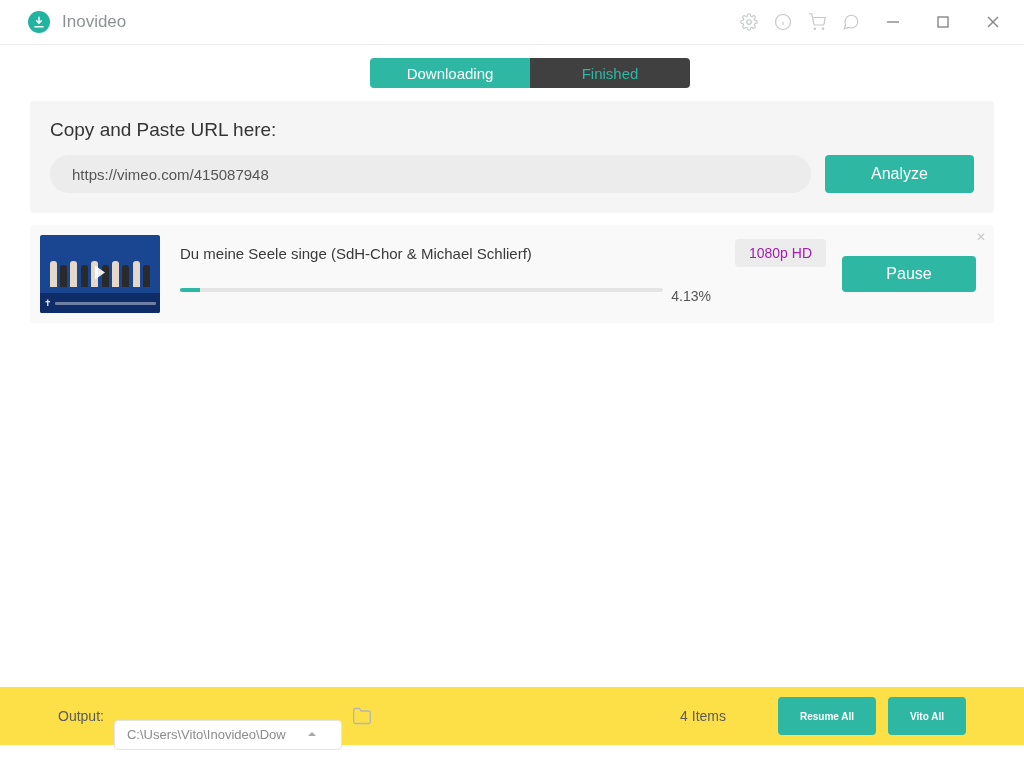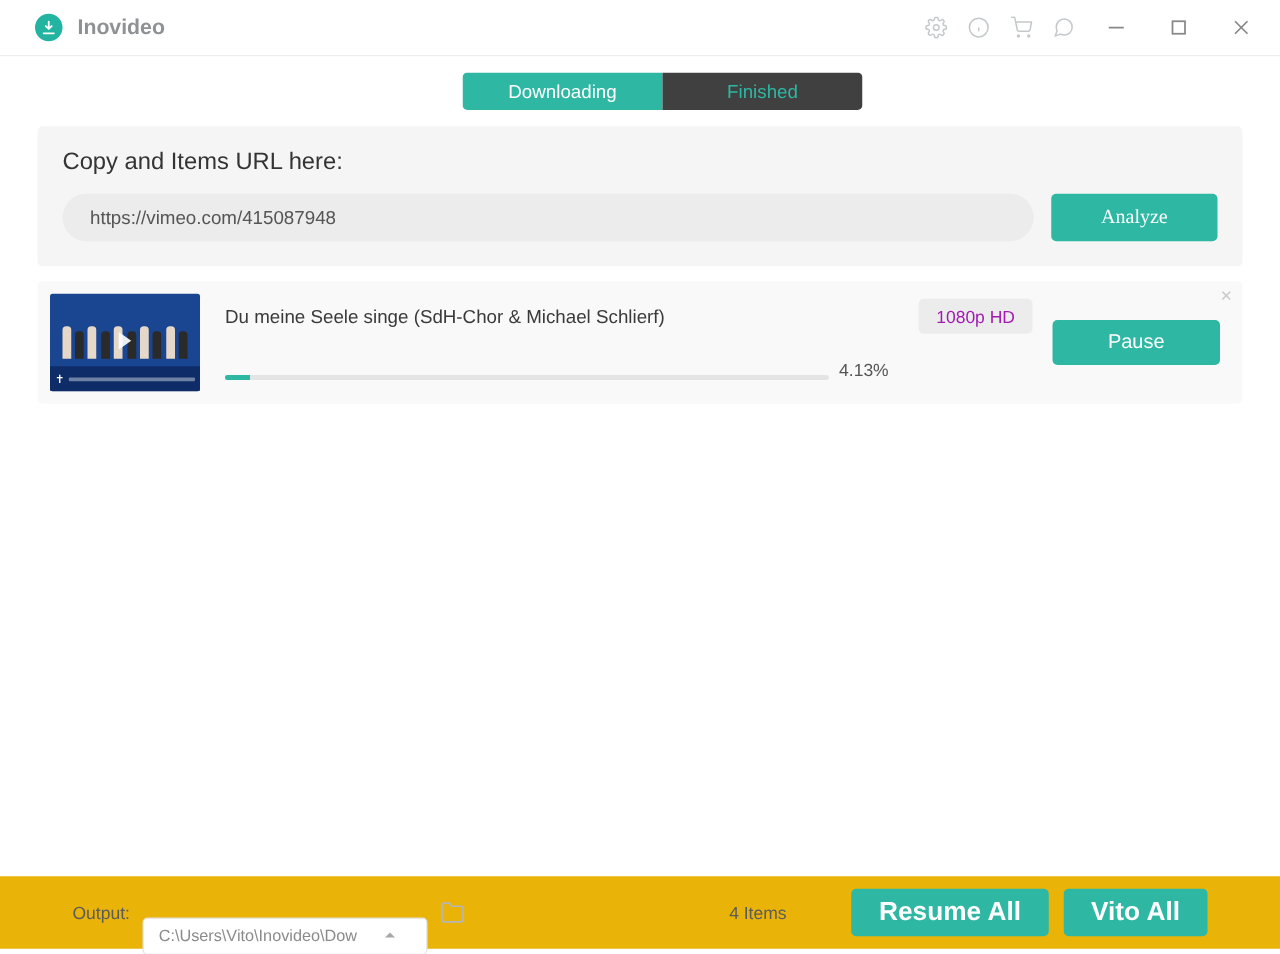--- a/index.html
+++ b/index.html
@@ -1,64 +1,64 @@
 <!DOCTYPE html>
 <html><head>
 <meta charset="utf-8">
 <style>
   * { box-sizing: border-box; margin: 0; padding: 0; }
   html, body { width: 1024px; height: 763px; font-family: "Segoe UI", Arial, sans-serif; background: #ffffff; color: #333; overflow: hidden; }
   .titlebar { height: 45px; display: flex; align-items: center; padding: 0 14px 0 28px; border-bottom: 1px solid #ededed; }
   .logo { width: 22px; height: 22px; border-radius: 50%; background: #22b3a1; position: relative; margin-right: 12px; display: flex; align-items: center; justify-content: center; }
   .logo svg { display:block; }
-  .app-title { color: #8f9294; font-size: 17px; font-weight: 700; }
+  .app-title { color: #8f9294; font-size: 17px; font-weight: 400; }
   .title-spacer { flex: 1; }
   .title-icons { display: flex; align-items: center; gap: 16px; }
   .title-icons .ic { width: 18px; height: 18px; display: flex; align-items: center; justify-content: center; color: #c5c8ca; cursor: pointer; }
   .title-icons .win { width: 14px; height: 14px; }
   .title-icons .winbtn { width: 34px; height: 44px; display:flex; align-items:center; justify-content:center; color:#888; cursor:pointer;}
   .tabs { display: flex; justify-content: center; margin-top: 13px; }
   .tabgroup { display: flex; border-radius: 4px; overflow: hidden; margin-left: 36px; }
   .tab { width: 160px; height: 30px; display: flex; align-items: center; justify-content: center; font-size: 15px; cursor: pointer; }
   .tab.active { background: #2eb7a3; color: #fff; }
   .tab.inactive { background: #404040; color: #2eb7a3; }
   .url-panel { margin: 13px 30px 0 30px; background: #f5f5f5; border-radius: 4px; padding: 18px 20px 20px 20px; }
   .url-label { font-size: 19px; color: #343434; margin-bottom: 14px; font-weight: 500; }
   .url-row { display: flex; gap: 14px; align-items: center; }
   .url-input { flex: 1; height: 38px; border-radius: 19px; background: #ececec; border: none; padding: 0 22px; font-size: 15px; color: #555; outline: none; }
-  .analyze-btn { width: 133px; height: 38px; border: none; border-radius: 4px; background: #2eb7a3; color: #fff; font-size: 16px; cursor: pointer; font-family: Liberation Serif, serif; }
+  .analyze-btn { width: 149px; height: 38px; border: none; border-radius: 4px; background: #2eb7a3; color: #fff; font-size: 16px; cursor: pointer; }
   .download-list { margin: 12px 30px 0 30px; }
   .dl-item { display: flex; align-items: center; background: #f9f9f9; border-radius: 4px; padding: 10px 18px 10px 10px; position: relative; min-height: 92px; }
   .thumb { width: 120px; height: 78px; border-radius: 2px; background: linear-gradient(to bottom, #1a4590 0%, #1a4590 75%, #0e2d68 75%, #0e2d68 100%); position: relative; overflow:hidden; flex-shrink:0;}
   .thumb::after { content:""; position:absolute; top:50%; left:50%; transform:translate(-50%,-60%); width:0;height:0; border-left:10px solid rgba(255,255,255,0.9); border-top:7px solid transparent; border-bottom:7px solid transparent;}
   .thumb .people { position:absolute; top:18px; left:8px; right:8px; height:34px; display:flex; justify-content:space-around; align-items:flex-end;}
   .thumb .people span { width:7px; background:#e6d8c8; border-radius:3px 3px 0 0;}
   .thumb .people span:nth-child(odd){height:26px;}
   .thumb .people span:nth-child(even){height:22px; background:#2a2a2a;}
   .thumb .caption { position:absolute; bottom:0; left:0; right:0; height:20px; background:#0e2d68; display:flex; align-items:center; padding:0 4px;}
   .thumb .cross { color:#fff; font-size:9px; margin-right:3px;}
   .thumb .capline { flex:1; height:3px; background: rgba(255,255,255,0.4); border-radius:1px;}
   .dl-info { flex: 1; padding: 0 16px 0 20px; }
   .dl-title { font-size: 15px; color: #3a3a3a; margin-bottom: 26px; }
   .dl-stats { font-size: 14px; color: #666; margin-bottom: 6px; }
-  .progress-row { display: flex; align-items: flex-end; }
+  .progress-row { display: flex; align-items: flex-start; }
   .progress-bar { flex: 1; height: 4px; background: #e4e4e4; border-radius: 2px; overflow: hidden; }
   .progress-fill { height: 100%; background: #2eb7a3; width: 4.13%; }
   .progress-pct { font-size: 14px; color: #555; min-width: 48px; text-align: right; }
   .quality-badge { background: #ececec; border-radius: 4px; padding: 6px 14px; font-size: 14px; color: #a21caf; margin-left: 8px; flex-shrink:0; align-self:flex-start; margin-top:4px;}
   .pause-btn { width: 134px; height: 36px; border: none; border-radius: 4px; background: #2eb7a3; color: #fff; font-size: 16px; cursor: pointer; margin-left: 16px; flex-shrink:0;}
   .dl-close { position: absolute; top: 6px; right: 8px; color: #c9c9c9; font-size: 12px; cursor: pointer; line-height:1;}
-  .footer { position: absolute; bottom: 4px; left: 0; right: 0; height: 58px; background: #eab308; display: flex; align-items: center; padding: 0 58px 0 58px; }
+  .footer { position: absolute; bottom: 18px; left: 0; right: 0; height: 58px; background: #fde047; display: flex; align-items: center; padding: 0 58px 0 58px; }
   .footer .out-label { color: #5b5b5b; font-size: 14px; margin-right: 10px; }
   .out-path { display: flex; align-items: center; background: #ffffff; border: 1px solid #e3e3e3; border-radius: 4px; height: 30px; padding: 0 24px 0 12px; width: 228px; color: #8b8b8b; font-size: 13px; cursor:pointer; white-space:nowrap; overflow:hidden;margin-top:37px;}
   .out-path .chev { margin-left: auto; color:#a8a8a8; }
   .folder-ic { margin-left: 10px; color: #b6b6b6; cursor: pointer; display:flex; }
   .footer-spacer { flex: 1; }
   .items-count { color: #5b5b5b; font-size: 14px; margin-right: 40px; }
-  .footer-btn { height: 38px; padding: 0 22px; border: none; border-radius: 4px; background: #2eb7a3; color: #fff; font-size: 21px; font-weight: 600; cursor: pointer; margin-left: 12px; }
+  .footer-btn { height: 38px; padding: 0 22px; border: none; border-radius: 4px; background: #2eb7a3; color: #fff; font-size: 10px; font-weight: 600; cursor: pointer; margin-left: 12px; }
 </style>
 </head>
 <body>
 
 <div class="titlebar">
   <div class="logo">
     <svg width="14" height="14" viewBox="0 0 24 24" fill="none">
         <path d="M12 4v10m0 0l-4-4m4 4l4-4M5 20h14" stroke="#fff" stroke-width="2.5" stroke-linecap="round" stroke-linejoin="round"></path>
       </svg>
   </div>
@@ -113,21 +113,21 @@
 </div>
 
 <div class="tabs">
   <div class="tabgroup">
     <div class="tab active">Downloading</div>
     <div class="tab inactive">Finished</div>
   </div>
 </div>
 
 <div class="url-panel">
-  <div class="url-label">Copy and Items URL here:</div>
+  <div class="url-label">Copy and Paste URL here:</div>
   <div class="url-row">
     <input class="url-input" type="text" value="https://vimeo.com/415087948" style="">
     <button class="analyze-btn">Analyze</button>
   </div>
 </div>
 
 <div class="download-list">
   <div class="dl-item">
     <div class="thumb">
       <div class="people">

